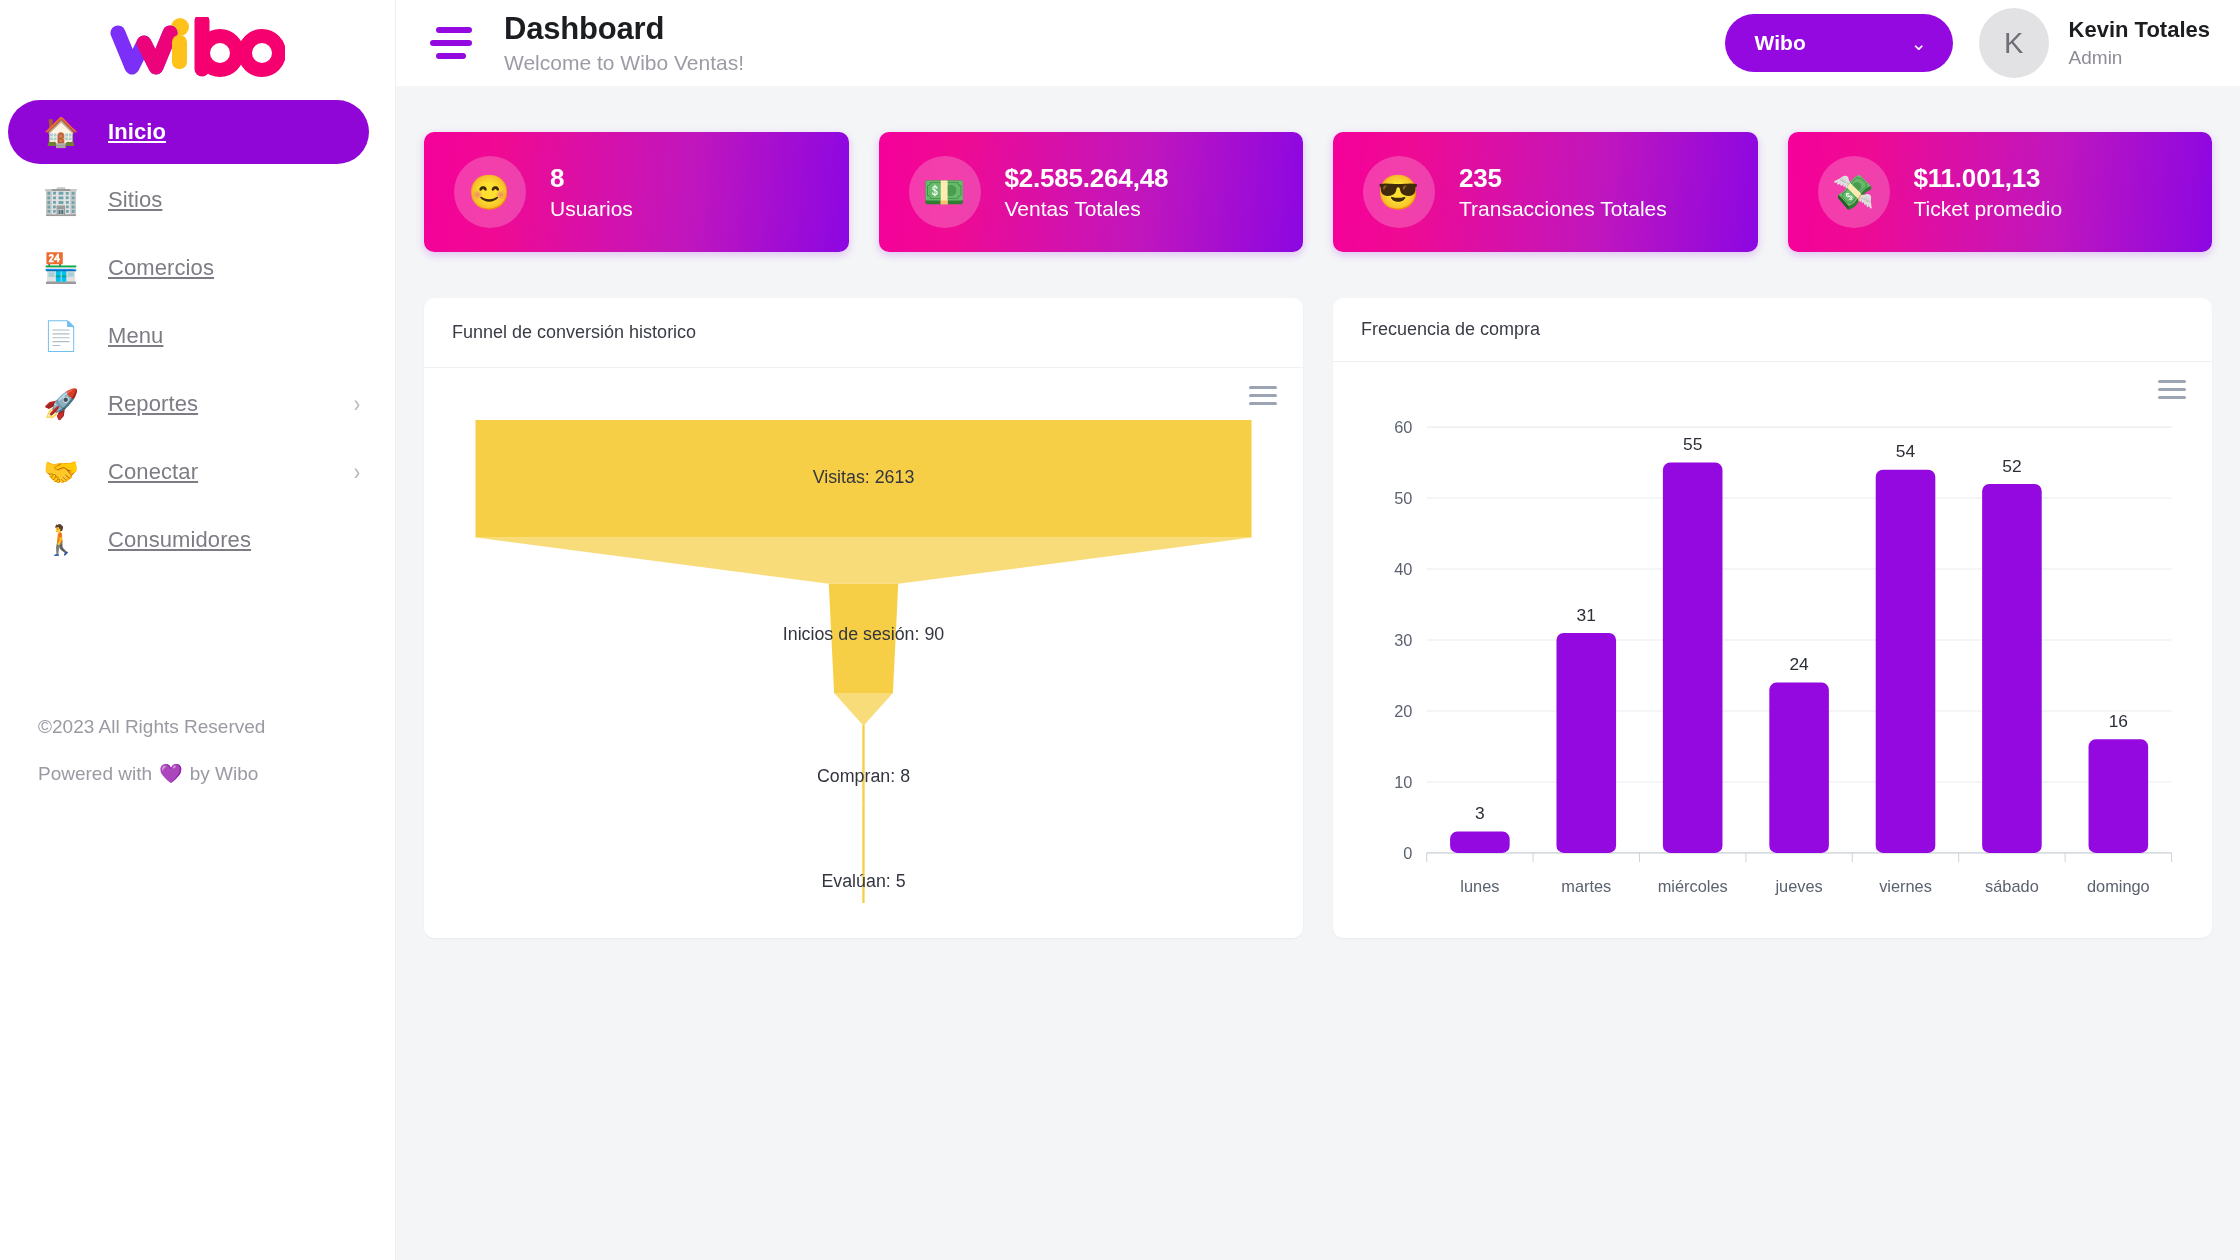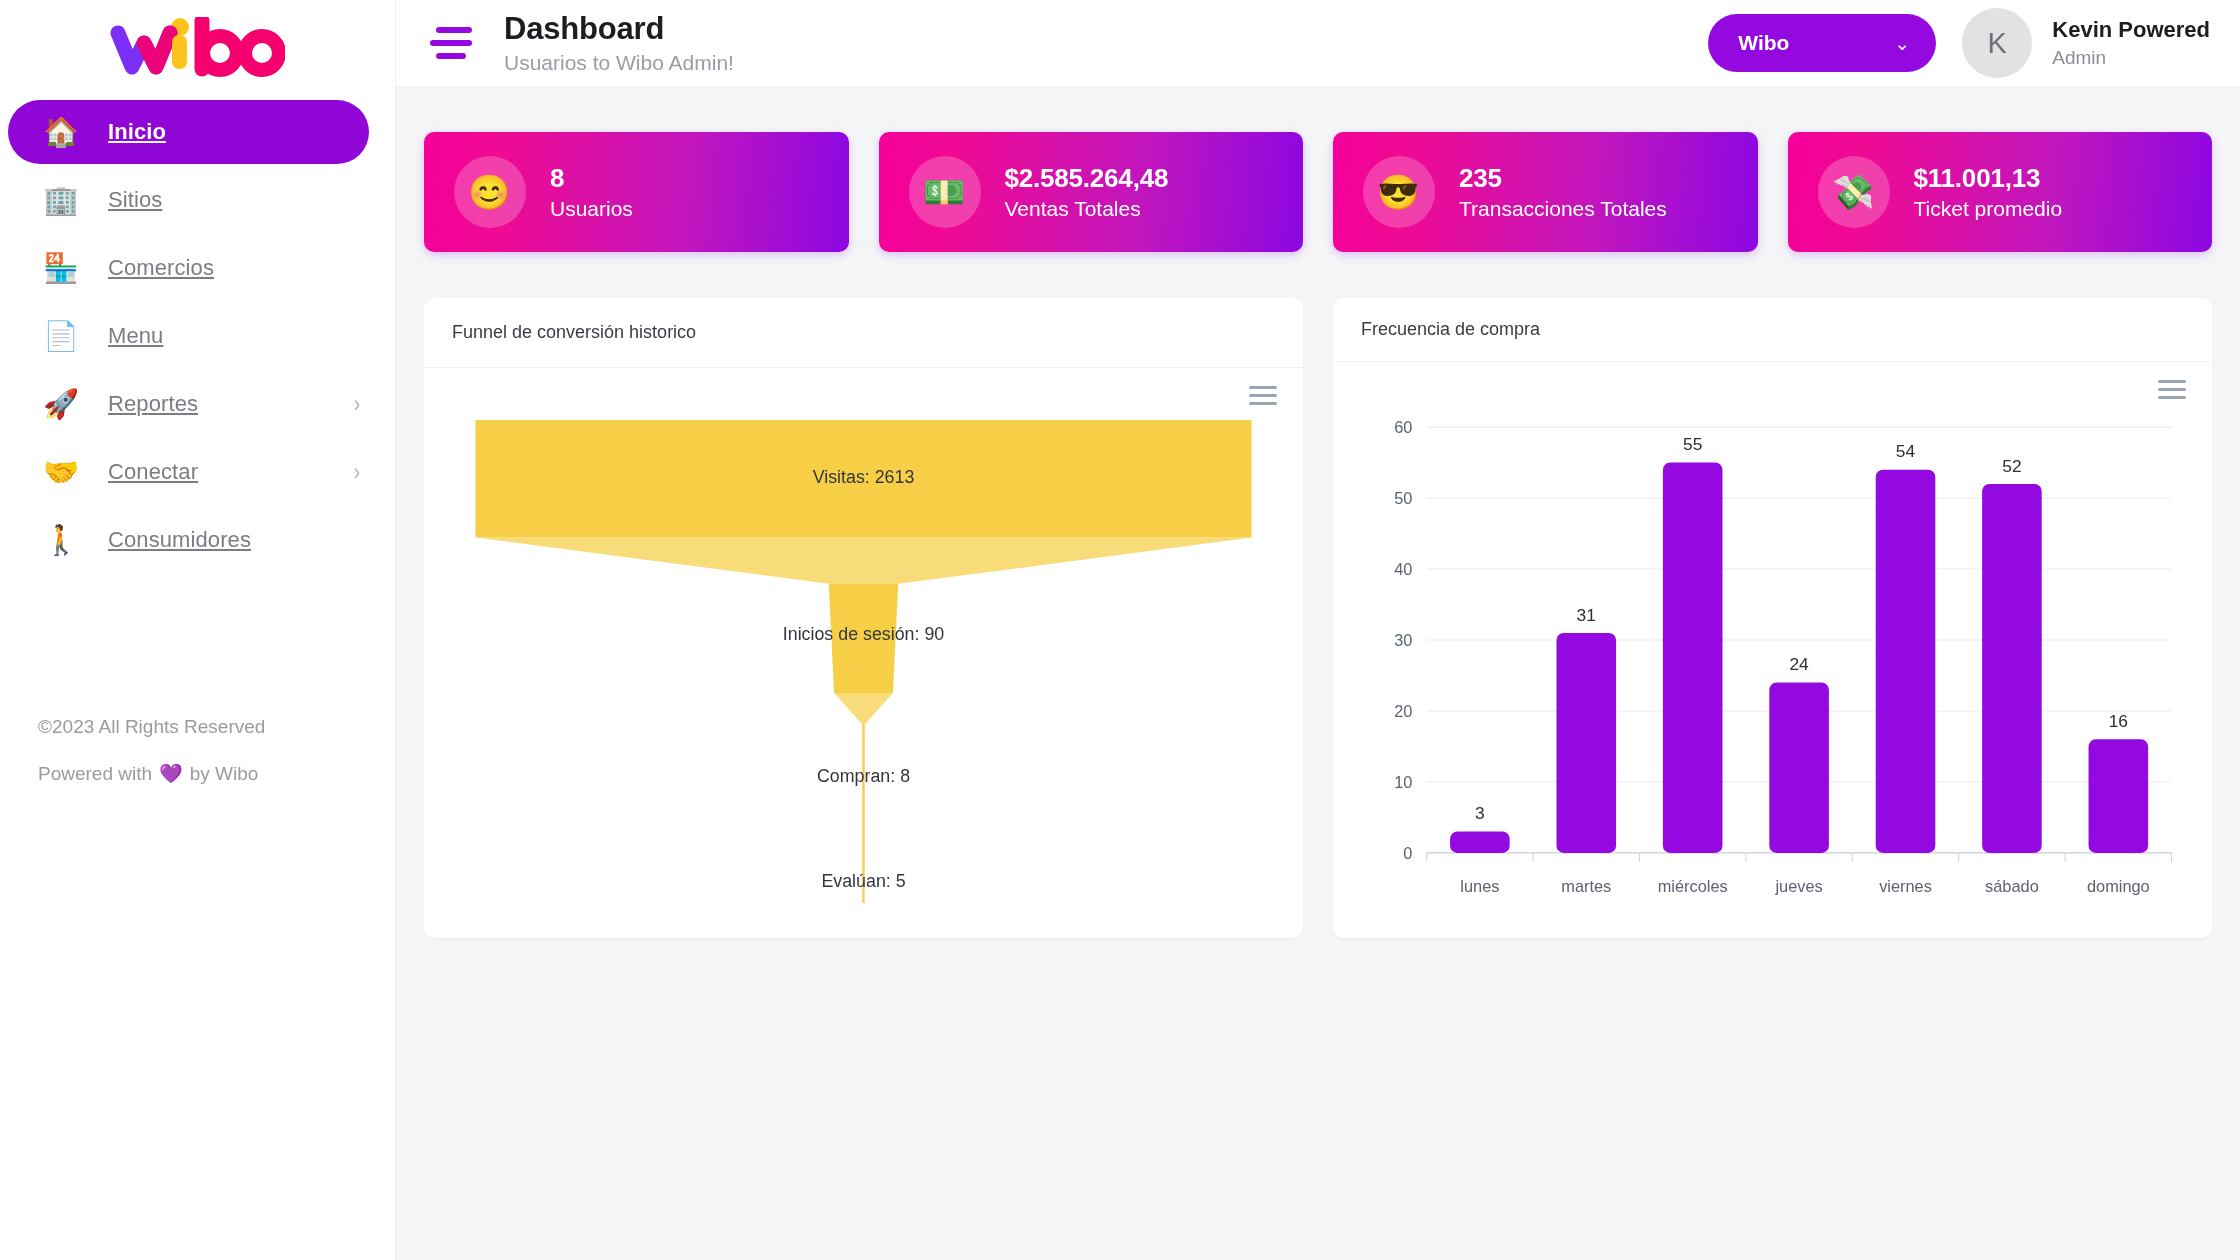--- a/index.html
+++ b/index.html
@@ -209,31 +209,31 @@
   <section class="main">
 
     <header class="topbar">
       <div class="burger">
           <i></i>
           <i></i>
           <i></i>
         </div>
       <div class="title-block">
         <div class="page-title">Dashboard</div>
-        <div class="page-sub">Usuarios to Wibo Admin!</div>
+        <div class="page-sub">Welcome to Wibo Ventas!</div>
       </div>
       <div class="topbar-right">
         <div class="org-select">
           <span class="lbl">Wibo</span>
           <span class="chev">⌄</span>
         </div>
         <div class="user-block">
           <div class="avatar">K</div>
           <div>
-            <div class="user-name">Kevin Powered</div>
+            <div class="user-name">Kevin Totales</div>
             <div class="user-role">Admin</div>
           </div>
         </div>
       </div>
     </header>
 
     <div class="content">
 
 
       <div class="kpis">

